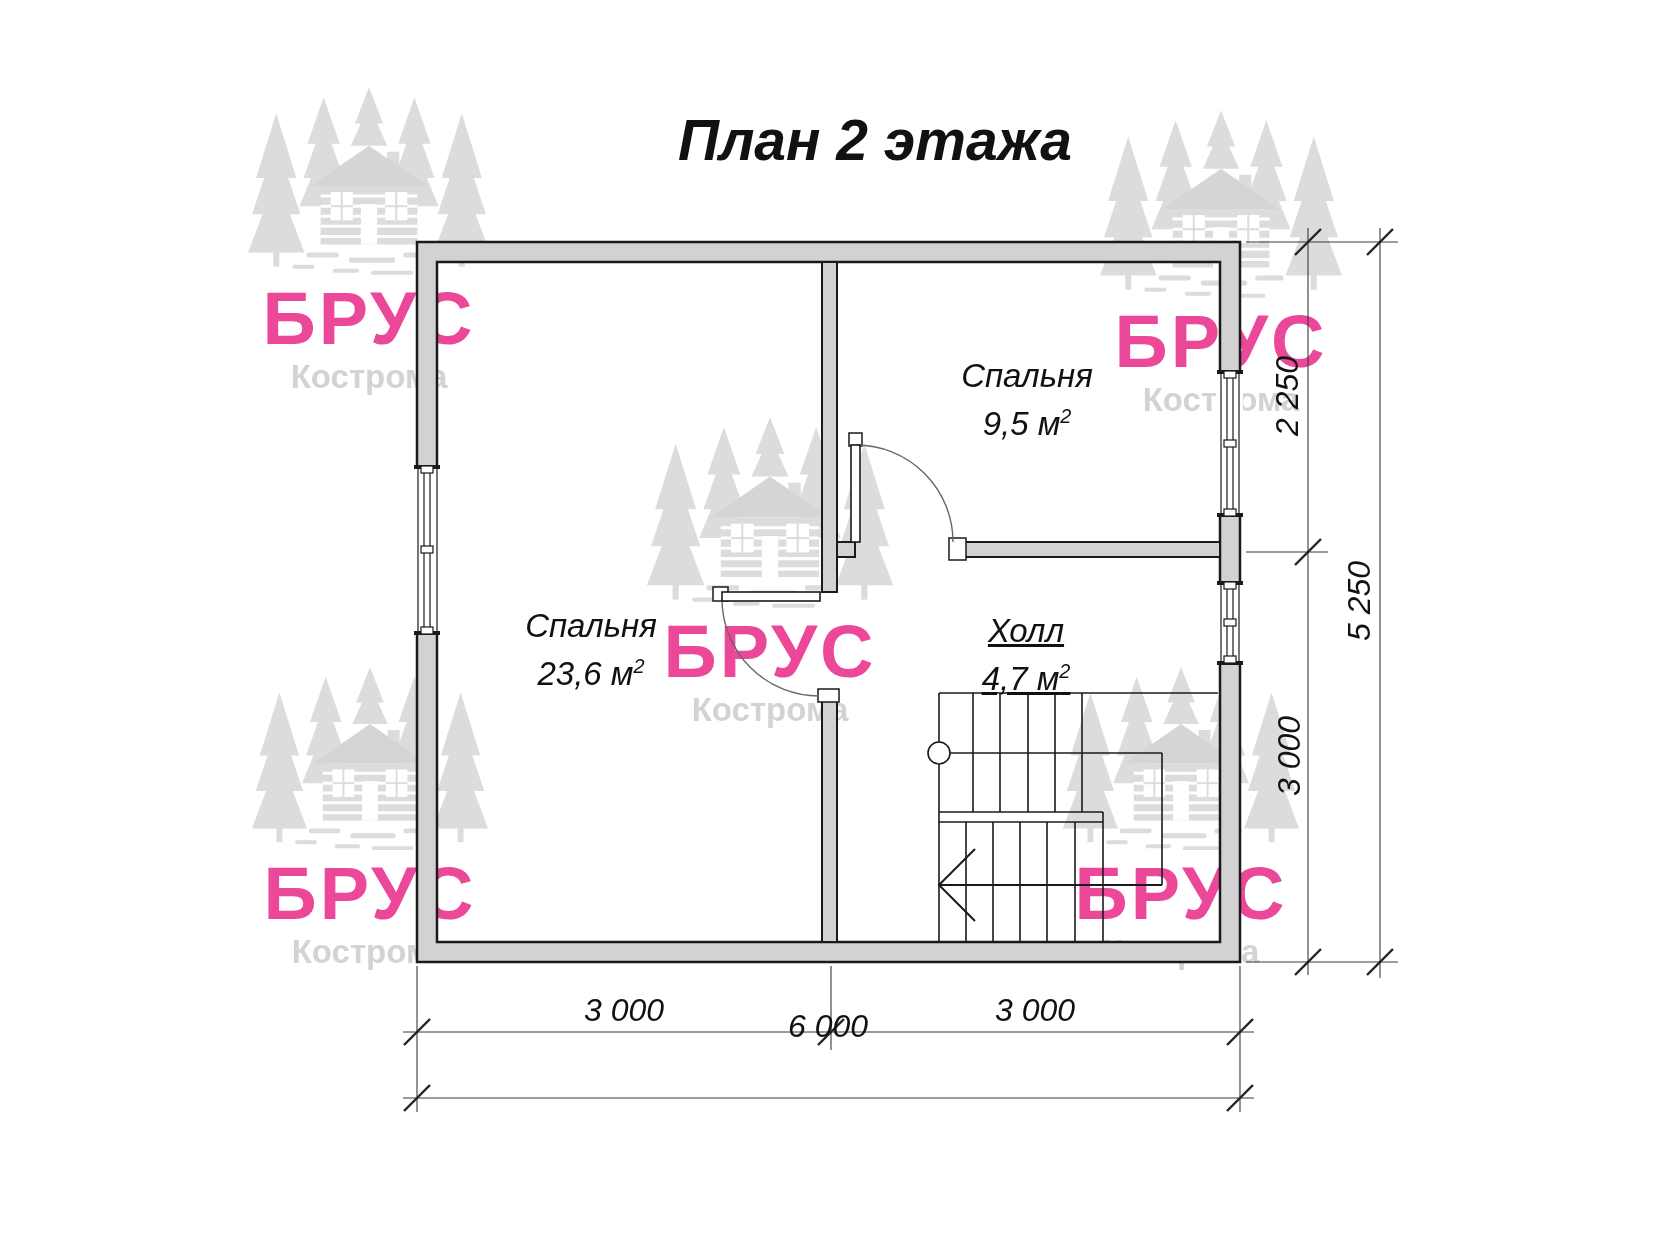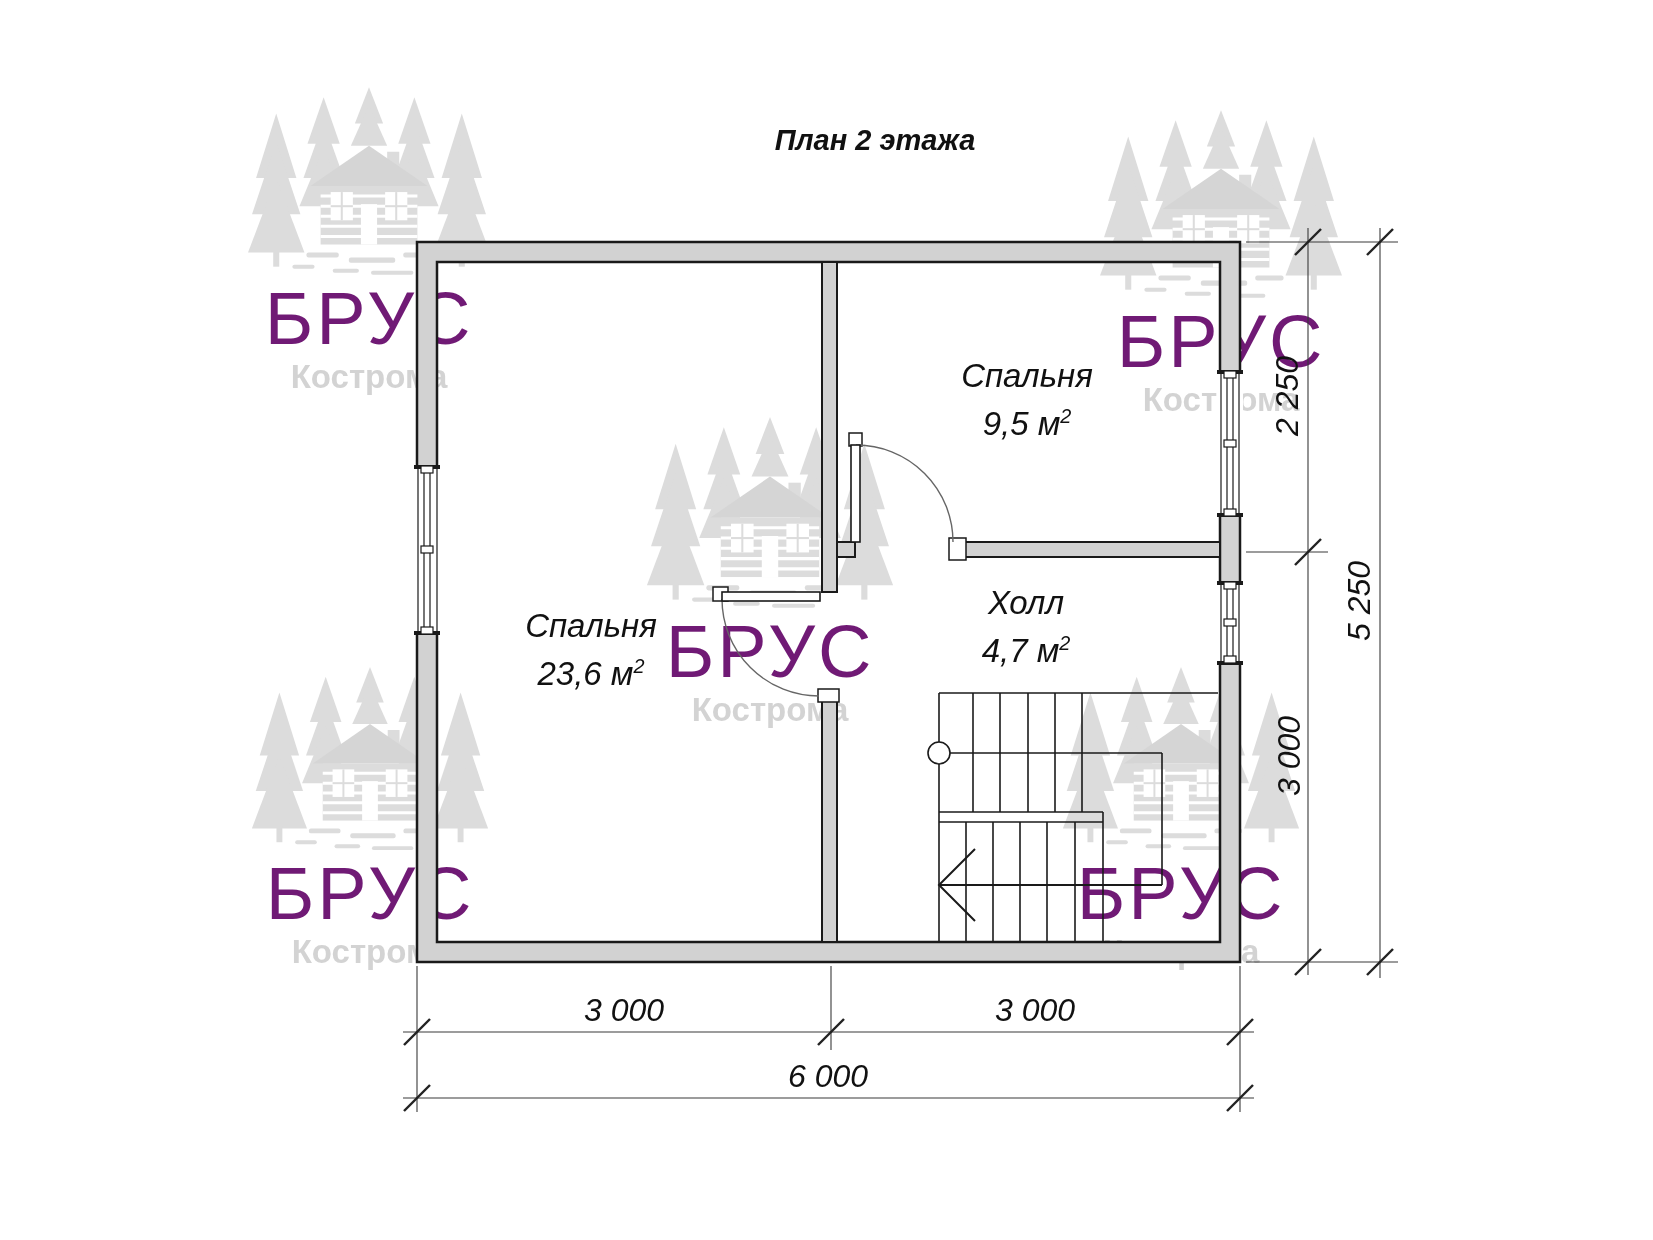--- a/index.html
+++ b/index.html
@@ -1,29 +1,29 @@
 <!DOCTYPE html>
 <html><head>
 <meta charset="utf-8">
 <style>
   html,body{margin:0;padding:0;background:#ffffff;}
   .canvas{position:relative;width:1653px;height:1240px;background:#fff;overflow:hidden;
           font-family:"Liberation Sans", sans-serif;}
   
   .wm{position:absolute;text-align:center;z-index:0;user-select:none;}
   .wm svg{display:block;margin:0 auto;}
-  .wm-brand{font-weight:400;font-size:74px;line-height:74px;color:#701a75;letter-spacing:3px;}
+  .wm-brand{font-weight:700;font-size:74px;line-height:74px;color:#ec4899;letter-spacing:3px;}
   .wm-city{display:inline-block;font-weight:700;font-size:33px;line-height:36px;color:#d3d3d3;
            background:rgba(255,255,255,.85);border-radius:22px;padding:1px 16px;margin-top:2px;}
   
   .plan{position:absolute;left:0;top:0;z-index:1;}
   
   .lbl{position:absolute;z-index:2;font-style:italic;color:#111;white-space:nowrap;
        transform:translate(-50%,-50%);text-align:center;}
-  .title{font-size:29px;font-weight:700;}
+  .title{font-size:57px;font-weight:700;}
   .room{font-size:33px;line-height:40px;font-weight:400;}
   .dim{font-size:32px;font-weight:400;}
   .dim.vert{transform:translate(-50%,-50%) rotate(-90deg);}
   sup{font-size:0.6em;}
 </style>
 </head>
 <body>
 
 <div class="canvas">
 
@@ -268,26 +268,26 @@
   <div class="lbl room" style="left:1027px;top:400px;">
     <div>Спальня</div>
     <div><span>9,5 м</span><sup>2</sup></div>
   </div>
 
   <div class="lbl room" style="left:591px;top:650px;">
     <div>Спальня</div>
     <div><span>23,6 м</span><sup>2</sup></div>
   </div>
 
-  <div class="lbl room" style="left:1026px;top:627px;">
+  <div class="lbl room" style="left:1026px;top:655px;text-decoration:underline;">
     <div>Холл</div>
     <div><span>4,7 м</span><sup>2</sup></div>
   </div>
 
   <div class="lbl dim vert" style="left:1287px;top:396px;">2 250</div>
   <div class="lbl dim vert" style="left:1289px;top:756px;">3 000</div>
   <div class="lbl dim vert" style="left:1359px;top:601px;">5 250</div>
 
   <div class="lbl dim" style="left:624px;top:1010px;">3 000</div>
   <div class="lbl dim" style="left:1035px;top:1010px;">3 000</div>
-  <div class="lbl dim" style="left:828px;top:1076px;">6 000</div>
+  <div class="lbl dim" style="left:828px;top:1026px;">6 000</div>
 
 </div>
 
 </body></html>

